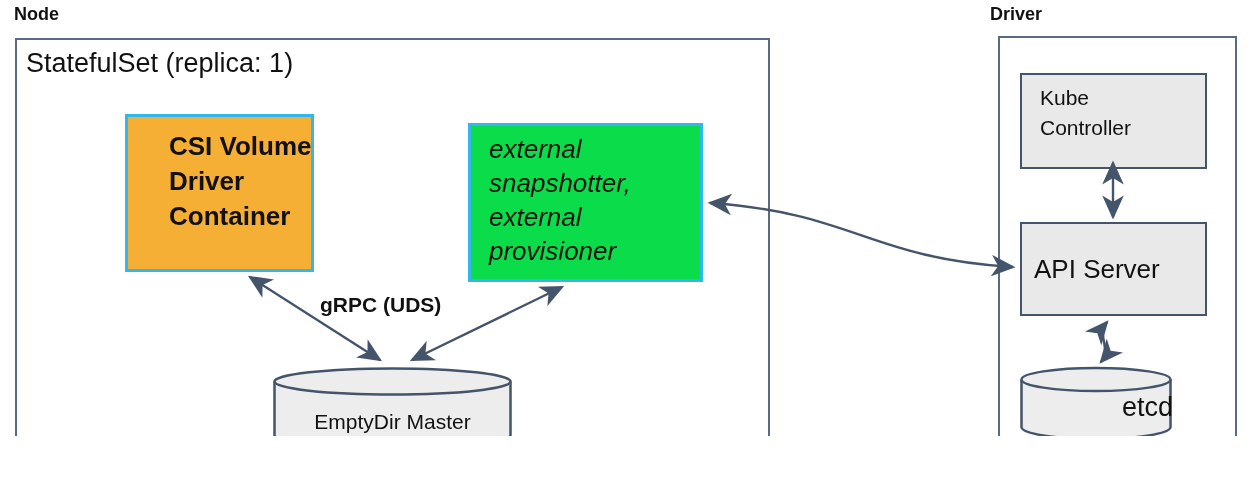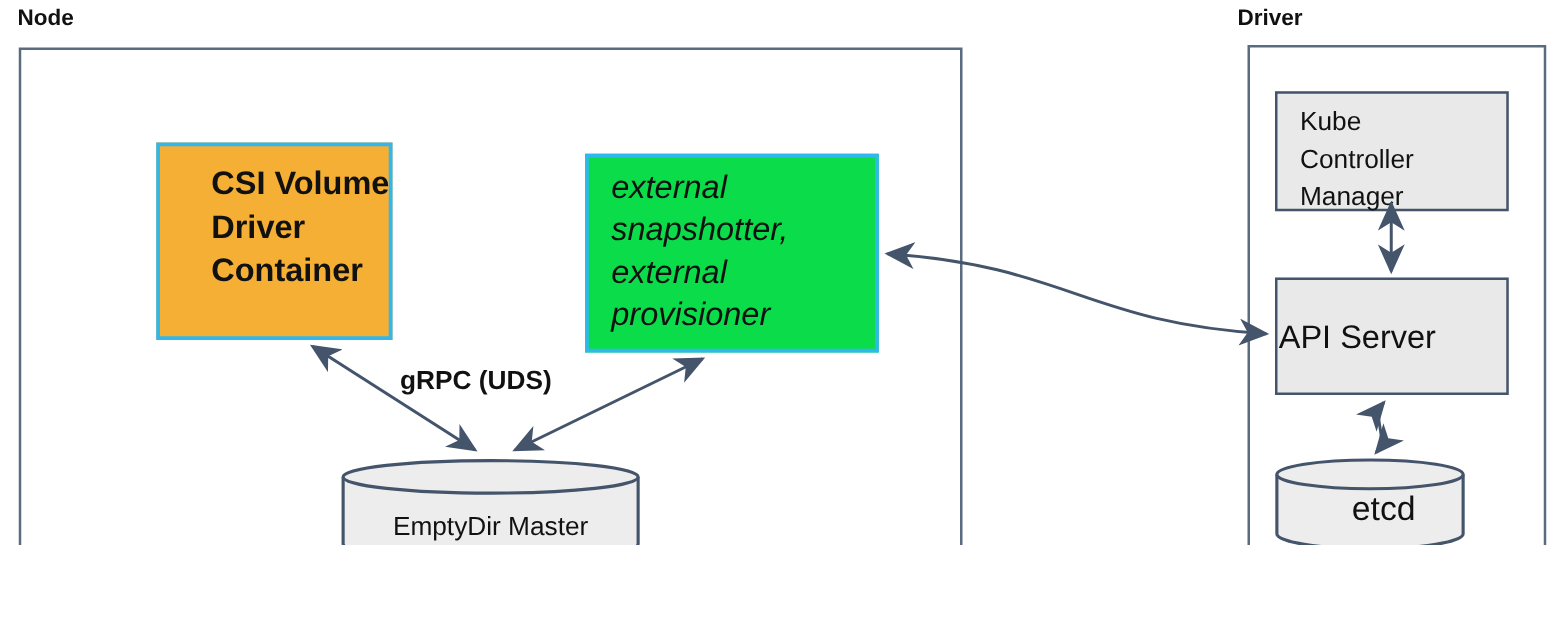--- a/index.html
+++ b/index.html
@@ -75,54 +75,55 @@
   }
   .kcm-box {
     padding: 8px 0 0 18px;
     font-size: 21px;
     line-height: 30px;
     font-weight: 400;
   }
   .api-box {
     display: flex;
     align-items: center;
-    padding-left: 1px;
+    padding-left: 12px;
     font-size: 26px;
     font-weight: 400;
   }
 
   .cyl-wrap { pointer-events: none; }
   .cyl-label {
     position: absolute;
     width: 100%;
     text-align: center;
     color: #111111;
     font-weight: 400;
   }
   .emptydir-label { top: 44px; font-size: 21px; }
-  .etcd-label { top: 26px; font-size: 27px; text-align: center; padding-left: 22px; box-sizing: border-box; }
+  .etcd-label { top: 26px; font-size: 27px; text-align: right; padding-left: 22px; box-sizing: border-box; }
 
   svg.arrows {
     position: absolute;
     left: 0; top: 0;
     width: 1250px;
     height: 496px;
     pointer-events: none;
   }
   .line-block { white-space: nowrap; }
 </style>
 </head>
 <body>
 
 <div class="canvas">
 
   <div class="abs section-label" style="left:14px; top:4px;">Node</div>
 
   <div class="abs outer-box" style="left:15px; top:38px; width:755px; height:450px;"></div>
 
+  <div class="abs statefulset-title" style="left:26px; top:48px;">StatefulSet (replica: 1)</div>
 
   <div class="abs csi-box" style="left:125px; top:114px; width:189px; height:158px;padding-left:41px;">
     <div class="line-block">CSI Volume</div>
     <div class="line-block">Driver</div>
     <div class="line-block">Container</div>
   </div>
 
   <div class="abs ext-box" style="left:468px; top:123px; width:235px; height:159px;">
     <div class="line-block">external</div>
     <div class="line-block">snapshotter,</div>
@@ -140,21 +141,20 @@
     <div class="cyl-label emptydir-label">EmptyDir Master</div>
   </div>
 
   <div class="abs section-label" style="left:990px; top:4px;">Driver</div>
 
   <div class="abs outer-box" style="left:998px; top:36px; width:239px; height:452px;"></div>
 
   <div class="abs gray-box kcm-box" style="left:1020px; top:73px; width:187px; height:96px;">
     <div class="line-block">Kube</div>
     <div class="line-block">Controller</div>
-    <div class="line-block">Manager</div>
   </div>
 
   <div class="abs gray-box api-box" style="left:1020px; top:222px; width:187px; height:94px;">
     <span>API Server</span>
   </div>
 
   <div class="abs cyl-wrap" style="left:1019px; top:366px; width:154px; height:76px;">
     <svg width="154" height="76" viewBox="0 0 154 76">
       <path d="M 2.5 13.5 L 2.5 61 A 74.5 12 0 0 0 151.5 61 L 151.5 13.5" fill="#EDEDED" stroke="#44546A" stroke-width="2.5"></path>
       <ellipse cx="77" cy="13.5" rx="74.5" ry="11.5" fill="#EDEDED" stroke="#44546A" stroke-width="2.5"></ellipse>

